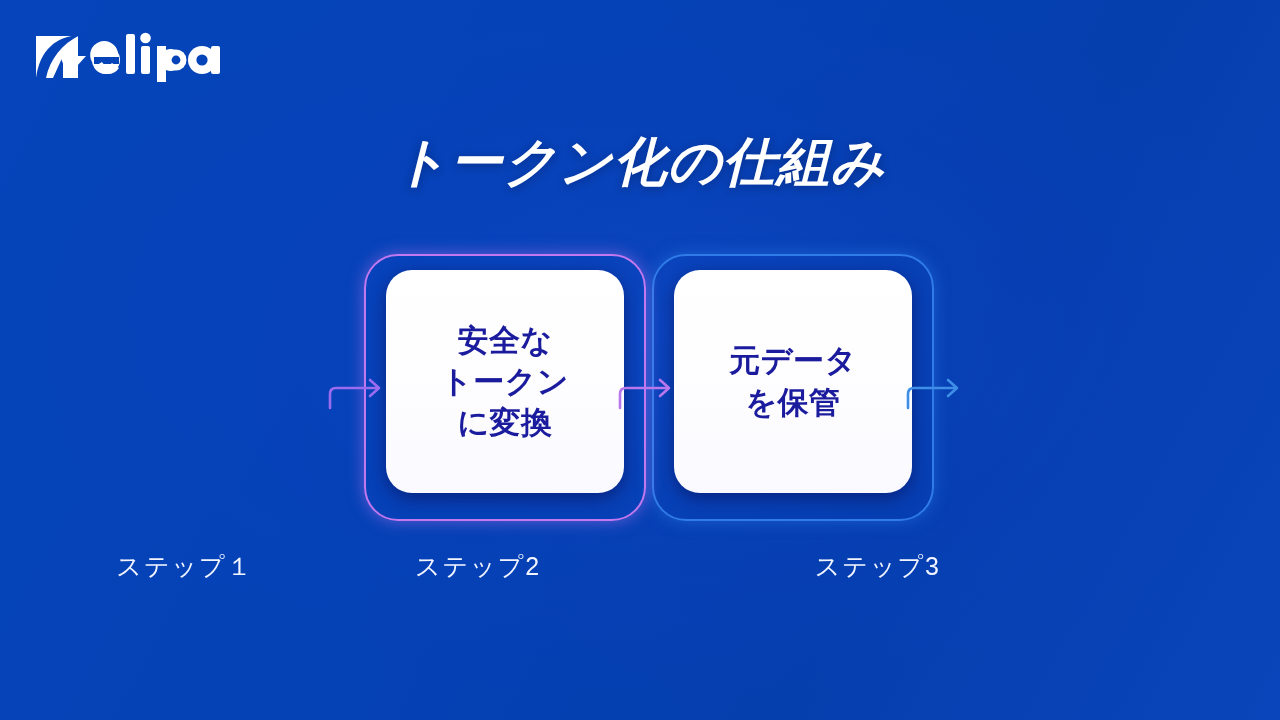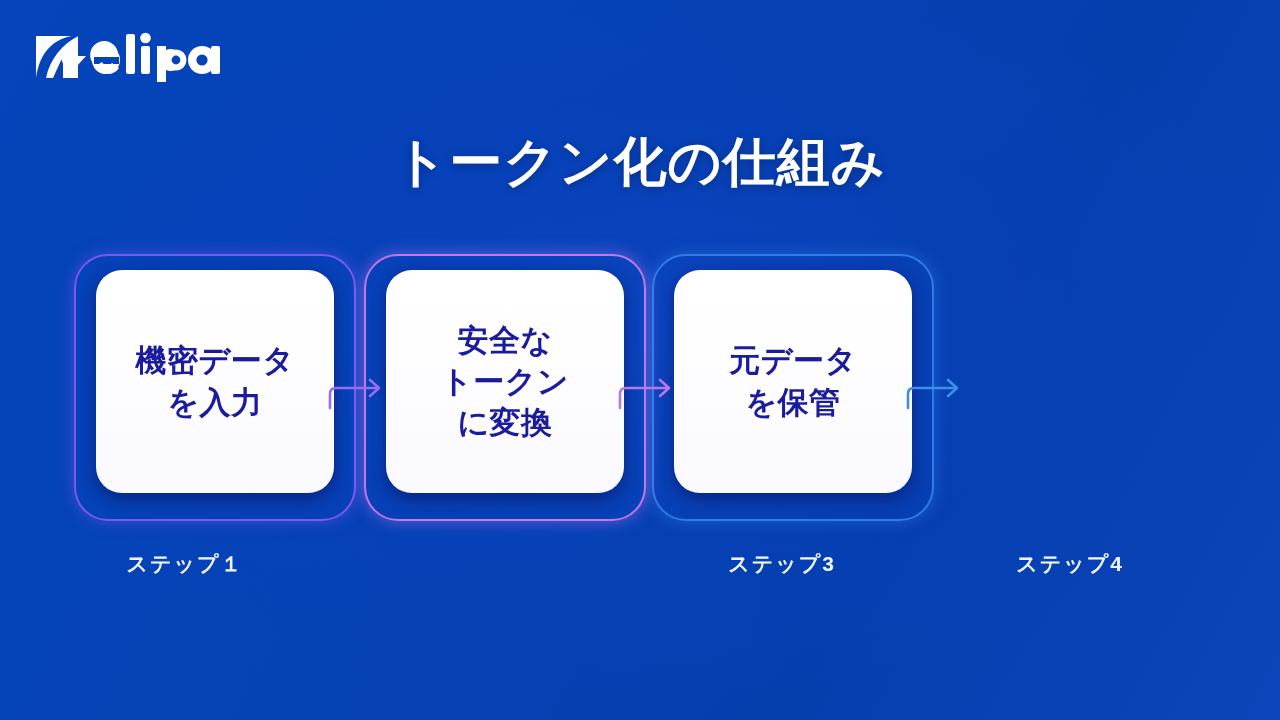--- a/index.html
+++ b/index.html
@@ -19,20 +19,21 @@
   
   #logo{position:absolute;left:30px;top:26px;width:220px;height:58px;}
   #logo svg{display:block;}
 
   
   #title{
     position:absolute;left:0;top:133px;width:1280px;text-align:center;
     color:#ffffff;font-size:53px;font-weight:bold;letter-spacing:1px;
     line-height:1.1;
     text-shadow:0 2px 10px rgba(0,0,20,0.30);
+    font-style:italic;
   }
 
   
   #steps{
     position:absolute;left:0;top:250px;width:1280px;height:290px;
   }
   .step{
     position:absolute;top:0;width:290px;height:275px;
   }
   .ring{
@@ -71,21 +72,21 @@
 
   
   .connector{
     position:absolute;top:360px;width:70px;height:60px;
   }
   .connector svg{display:block;overflow:visible;}
 
   
   .steplabel{
     position:absolute;top:550px;width:290px;text-align:center;
-    color:#f2f5ff;font-size:21px;letter-spacing:2px;font-weight:700;
+    color:#f2f5ff;font-size:25px;letter-spacing:2px;font-weight:400;
   }
 </style>
 </head>
 <body>
 
 <div id="slide">
 
   <div id="logo">
     <svg width="220" height="58" viewBox="0 0 220 58">
 
@@ -113,28 +114,20 @@
         <circle cx="172" cy="34" r="5.6" fill="#0543b8"></circle>
         <rect x="181" y="20" width="9" height="28" rx="2"></rect>
       </g>
     </svg>
   </div>
 
   <div id="title">トークン化の仕組み</div>
 
   <div id="steps">
 
-    <div class="step s1" style="left:70px;">
-      <div class="ring"></div>
-      <div class="glow"></div>
-      <div class="card">
-        <div class="card-text">機密データ
-を入力</div>
-      </div>
-    </div>
 
     <div class="step s3" style="left:648px;">
       <div class="ring"></div>
       <div class="glow"></div>
       <div class="card">
         <div class="card-text">元データ
 を保管</div>
       </div>
     </div>
 
@@ -165,16 +158,16 @@
   </div>
 
   <div class="connector" style="left:904px;">
     <svg width="70" height="60" viewBox="0 0 70 60">
       <path d="M4 48 L4 34 Q4 28 10 28 L52 28" fill="none" stroke="#3f8fe8" stroke-width="2.6" stroke-linecap="round"></path>
       <path d="M44 20 L53 28 L44 36" fill="none" stroke="#3f8fe8" stroke-width="2.6" stroke-linecap="round" stroke-linejoin="round"></path>
     </svg>
   </div>
 
   <div class="steplabel" style="left:40px;">ステップ１</div>
-  <div class="steplabel" style="left:637px;">ステップ3</div>
-  <div class="steplabel" style="left:925px;">ステップ4</div>
+  <div class="steplabel" style="left:333px;">ステップ2</div>
+  <div class="steplabel" style="left:651px;text-align:right;">ステップ3</div>
 
 </div>
 
 </body></html>

